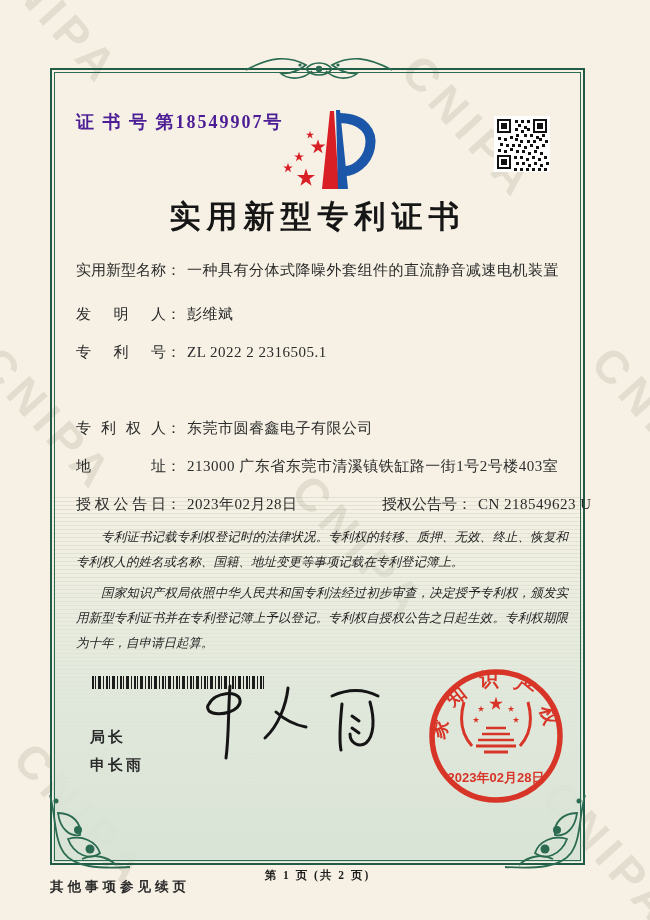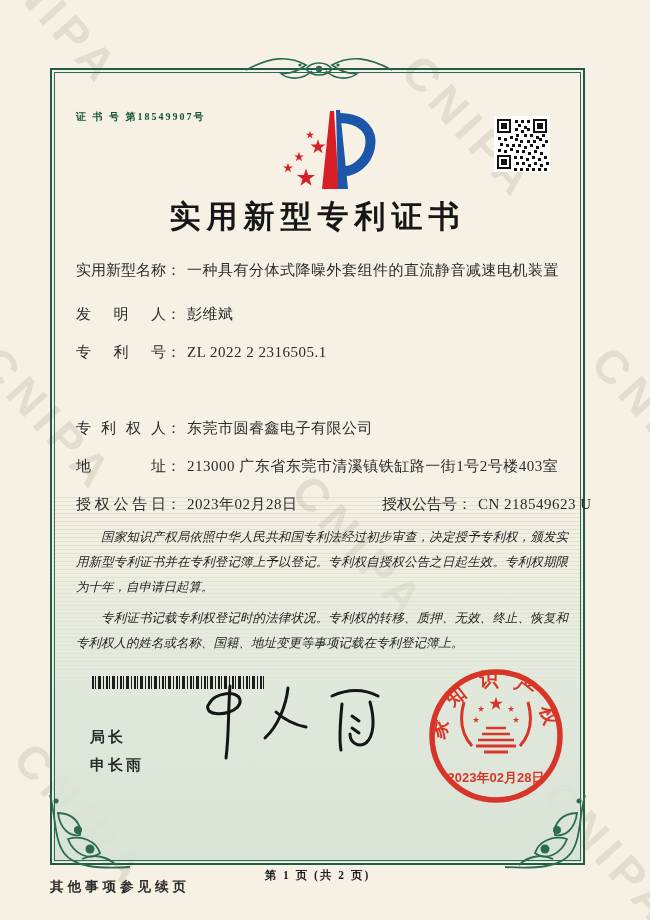--- a/index.html
+++ b/index.html
@@ -24,21 +24,21 @@
   }
   .frame::after{content:"";position:absolute;inset:2px;border:1px solid #2a6b51;pointer-events:none;}
   .guilloche{
     position:absolute;left:1px;right:1px;bottom:1px;height:46%;z-index:0;
     background:
       linear-gradient(to bottom, rgba(229,236,226,0) 0%, rgba(221,231,218,0.85) 55%, rgba(216,227,213,0.95) 100%),
       repeating-linear-gradient(to bottom, rgba(96,132,102,0.14) 0 1px, rgba(0,0,0,0) 1px 4px);
   }
   .ornament{position:absolute;z-index:2;color:#2a6b51;}
   
-  .cert-no{position:absolute;left:24px;top:40px;font-size:10px;letter-spacing:2px;font-weight:600;color:#14532d;z-index:3;}
+  .cert-no{position:absolute;left:24px;top:40px;font-size:18px;letter-spacing:2px;font-weight:600;color:#4c1d95;z-index:3;}
   .logo{position:absolute;left:220px;top:34px;z-index:3;}
   .qr{position:absolute;left:442px;top:46px;z-index:3;}
   .title{
     position:absolute;left:0;right:0;top:126px;text-align:center;
     font-size:31px;font-weight:bold;letter-spacing:6px;color:#161616;z-index:3;
   }
   
   .field-row{position:absolute;left:24px;right:40px;font-size:15px;font-weight:400;line-height:20px;z-index:3;white-space:nowrap;}
   .flabel{display:inline-block;width:90px;text-align:justify;text-align-last:justify;vertical-align:top;}
   .fcolon{display:inline-block;margin-right:6px;}
@@ -182,22 +182,22 @@
       <span class="flabel">地址</span><span class="fcolon">：</span><span class="fvalue">213000 广东省东莞市清溪镇铁缸路一街1号2号楼403室</span>
     </div>
     <div class="field-row" style="top:424px;">
       <span class="flabel">授权公告日</span><span class="fcolon">：</span><span class="fvalue">2023年02月28日</span>
       <span class="grant-no">
         <span>授权公告号</span><span class="fcolon">：</span><span class="fvalue">CN 218549623 U</span>
       </span>
     </div>
 
     <div class="legal">
+      <p>专利证书记载专利权登记时的法律状况。专利权的转移、质押、无效、终止、恢复和专利权人的姓名或名称、国籍、地址变更等事项记载在专利登记簿上。</p>
       <p>国家知识产权局依照中华人民共和国专利法经过初步审查，决定授予专利权，颁发实用新型专利证书并在专利登记簿上予以登记。专利权自授权公告之日起生效。专利权期限为十年，自申请日起算。</p>
-      <p>专利证书记载专利权登记时的法律状况。专利权的转移、质押、无效、终止、恢复和专利权人的姓名或名称、国籍、地址变更等事项记载在专利登记簿上。</p>
     </div>
 
     <div class="barcode"></div>
 
     <div class="director-label">局长</div>
     <div class="director-name">申长雨</div>
 
     <svg class="signature" width="210" height="92" viewBox="0 0 210 92">
       <g fill="none" stroke="#151515" stroke-width="3" stroke-linecap="round">
         <path d="M40,8 C38,34 39,58 36,80"></path>

